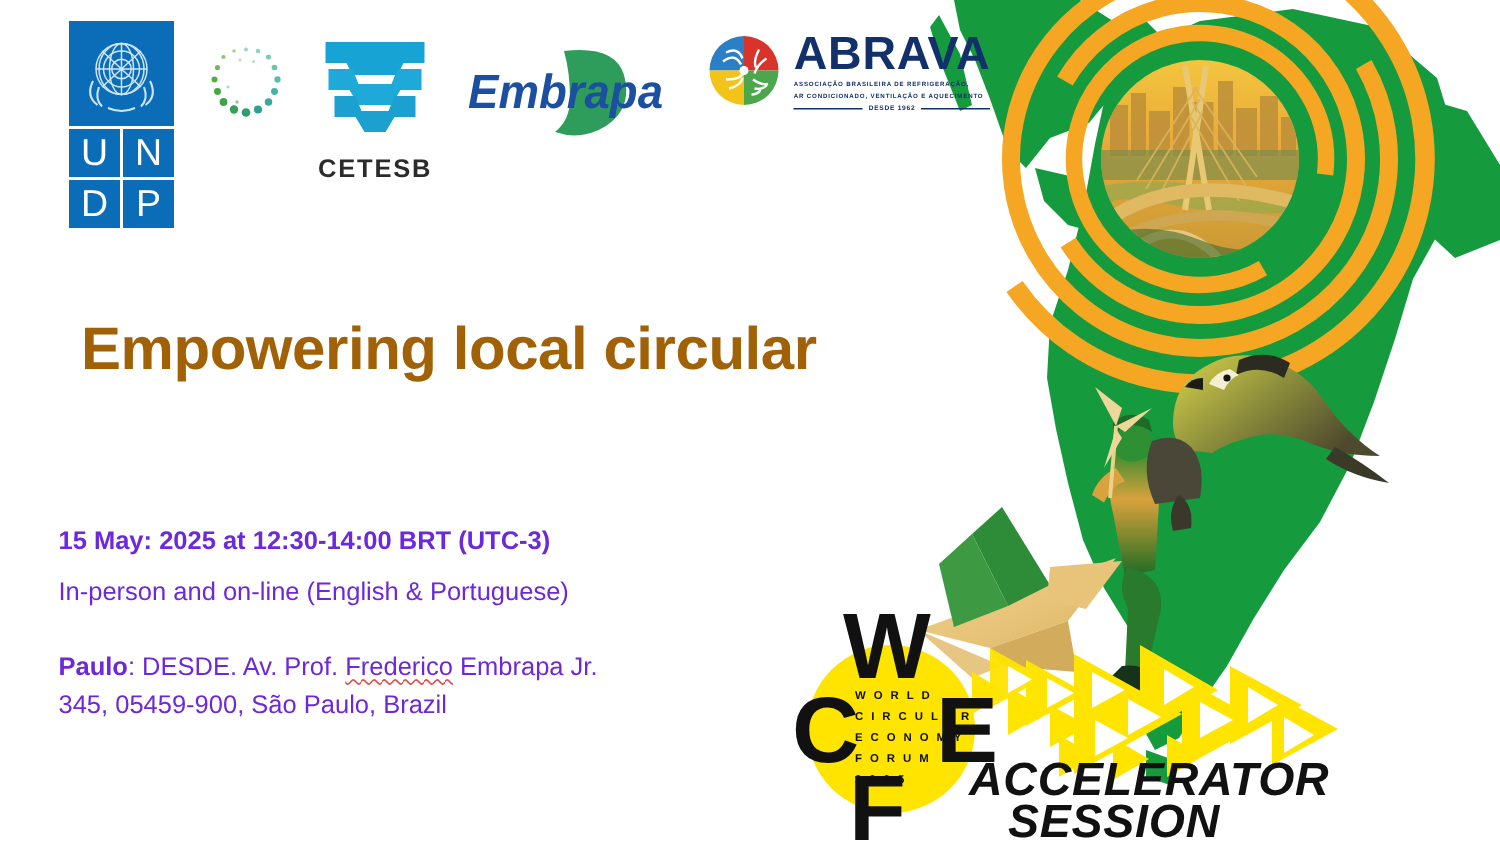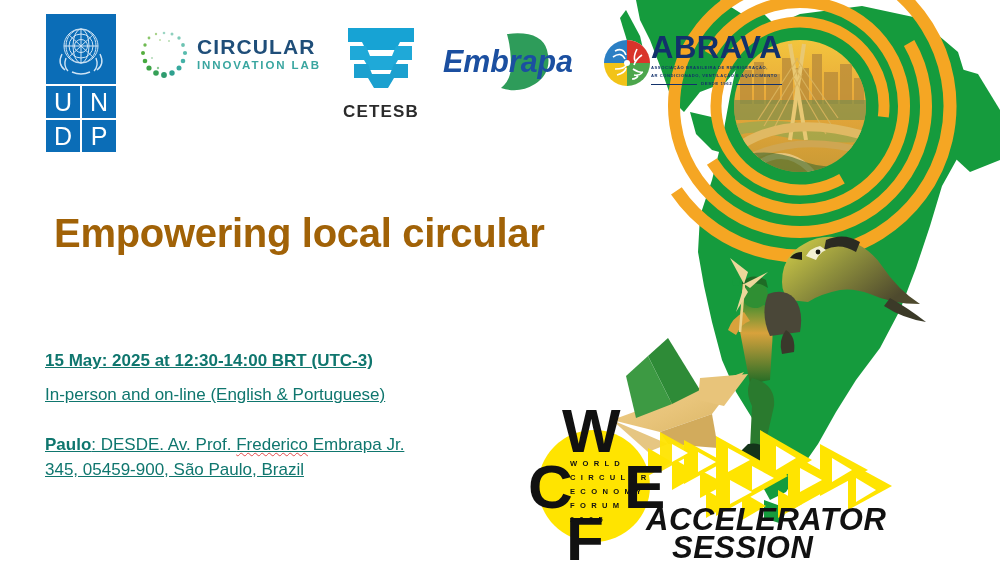--- a/index.html
+++ b/index.html
@@ -79,21 +79,21 @@
   .cetesb { margin-top: 12px; text-align: center; }
   .cetesb-name {
     font-size: 17px; font-weight: bold; letter-spacing: 1.2px;
     color: #2B2B2B; margin-top: 4px;
   }
 
   
   .embrapa { margin-top: 18px; }
 
   
-  .abrava { display: flex; align-items: flex-end; margin-top: 18px; }
+  .abrava { display: flex; align-items: center; gap: 9px; margin-top: 6px; }
   .abrava-text { line-height: 1; }
   .abrava-name {
     font-size: 31px; font-weight: bold; letter-spacing: 0.5px;
     color: #12316B; display: block;
   }
   .abrava-tag {
     font-size: 4.1px; font-weight: bold; letter-spacing: 0.55px;
     color: #12316B; display: block; margin-top: 2px; line-height: 1.5;
   }
   .abrava-rule {
@@ -112,26 +112,25 @@
     width: 640px;
     z-index: 6;
     font-size: 40px;
     font-weight: bold;
     line-height: 1.28;
     color: #a16207;
     letter-spacing: -0.3px;
   }
   .meta {
     position: absolute;
-    left: 45px;
+    left: 39px;
     top: 350px;
     width: 520px;
     z-index: 6;
-    color: #0f766e;
-    text-decoration: underline;
+    color: #6d28d9;
   }
   .meta .datetime {
     font-size: 17px; font-weight: bold; line-height: 1.3;
   }
   .meta .mode {
     font-size: 17px; font-weight: normal; margin-top: 12px; line-height: 1.3;
   }
   .meta .venue {
     font-size: 17px; font-weight: normal; margin-top: 27px; line-height: 1.45;
   }
@@ -381,24 +380,20 @@
           <circle cx="5" cy="25" r="2.0" fill="#55AE3E"></circle>
           <circle cx="7" cy="17" r="1.7" fill="#6FBA52"></circle>
           <circle cx="11" cy="10" r="1.4" fill="#8CC76C"></circle>
           <circle cx="18" cy="6" r="1.2" fill="#A8D28B"></circle>
           <circle cx="22" cy="12" r="1.0" fill="#BFDFA8"></circle>
           <circle cx="31" cy="13" r="1.0" fill="#B6DDB0"></circle>
           <circle cx="14" cy="30" r="1.0" fill="#AFD9B6"></circle>
           <circle cx="20" cy="40" r="1.2" fill="#8FCB96"></circle>
         </g>
       </svg>
-      <div class="cil-text">
-        <span class="t1">CIRCULAR</span>
-        <span class="t2">INNOVATION LAB</span>
-      </div>
     </div>
 
     <div class="cetesb">
       <svg width="74" height="68" viewBox="0 0 74 68">
         <path d="M4 2 H70 V16 H56 L52 24 H22 L18 16 H4 Z" fill="#17A3D4"></path>
         <path d="M6 20 H22 L26 30 H48 L52 20 H68 V34 H54 L48 44 H26 L20 34 H6 Z" fill="#1FA9D8"></path>
         <path d="M10 38 H24 L28 48 H46 L50 38 H64 V52 H50 L44 62 H30 L24 52 H10 Z" fill="#1BA0CF"></path>
       </svg>
       <div class="cetesb-name">CETESB</div>
     </div>

